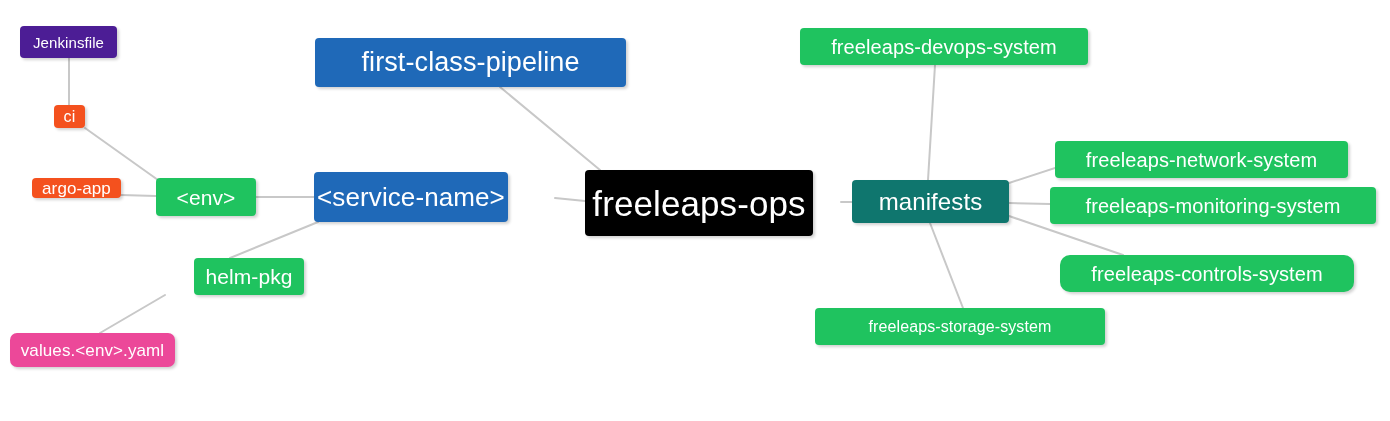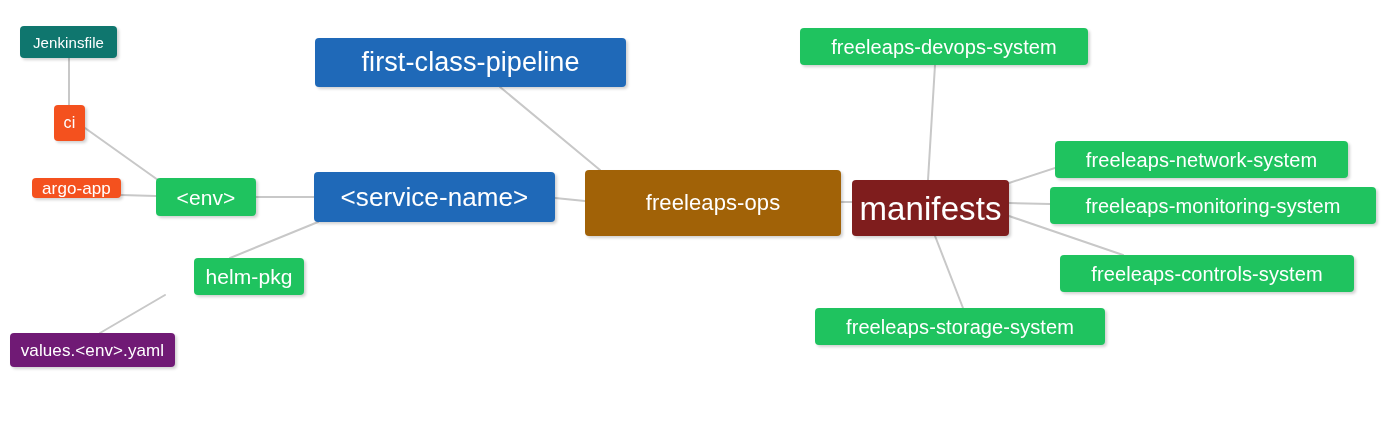--- a/index.html
+++ b/index.html
@@ -57,59 +57,59 @@
       <line x1="555" y1="198" x2="585" y2="201" stroke="#c8c8c8" stroke-width="2" stroke-linecap="round"></line>
       <line x1="500" y1="87" x2="600" y2="170" stroke="#c8c8c8" stroke-width="2" stroke-linecap="round"></line>
       <line x1="841" y1="202" x2="852" y2="202" stroke="#c8c8c8" stroke-width="2" stroke-linecap="round"></line>
       <line x1="928" y1="180" x2="935" y2="65" stroke="#c8c8c8" stroke-width="2" stroke-linecap="round"></line>
       <line x1="1009" y1="183" x2="1110" y2="150" stroke="#c8c8c8" stroke-width="2" stroke-linecap="round"></line>
       <line x1="1009" y1="203" x2="1050" y2="204" stroke="#c8c8c8" stroke-width="2" stroke-linecap="round"></line>
       <line x1="1009" y1="216" x2="1123" y2="255" stroke="#c8c8c8" stroke-width="2" stroke-linecap="round"></line>
       <line x1="930" y1="223" x2="963" y2="308" stroke="#c8c8c8" stroke-width="2" stroke-linecap="round"></line>
     </svg>
   <div id="node-layer">
-      <div class="node" style="left: 585px; top: 170px; width: 256px; height: 66px; background: #a16207; font-size: 22px;">
+      <div class="node" style="left: 585px; top: 170px; width: 228px; height: 66px; background: #000000; font-size: 35px;">
         <span>freeleaps-ops</span>
       </div>
-      <div class="node" style="left: 314px; top: 172px; width: 241px; height: 50px; background: rgb(31, 105, 184); font-size: 26px;">
+      <div class="node" style="left: 314px; top: 172px; width: 194px; height: 50px; background: rgb(31, 105, 184); font-size: 26px;">
         <span>&lt;service-name&gt;</span>
       </div>
       <div class="node" style="left: 315px; top: 38px; width: 311px; height: 49px; background: rgb(31, 105, 184); font-size: 27px;">
         <span>first-class-pipeline</span>
       </div>
-      <div class="node" style="left: 852px; top: 180px; width: 157px; height: 56px; background: #7f1d1d; font-size: 33px;">
+      <div class="node" style="left: 852px; top: 180px; width: 157px; height: 43px; background: #0f766e; font-size: 24px;">
         <span>manifests</span>
       </div>
       <div class="node" style="left: 156px; top: 178px; width: 100px; height: 38px; background: rgb(31, 195, 95); font-size: 21px;">
         <span>&lt;env&gt;</span>
       </div>
       <div class="node" style="left: 151px; top: 258px; width: 110px; height: 37px; background: rgb(31, 195, 95); font-size: 21px; margin-left: 43px;">
         <span>helm-pkg</span>
       </div>
       <div class="node" style="left: 800px; top: 28px; width: 288px; height: 37px; background: rgb(31, 195, 95); font-size: 20px;">
         <span>freeleaps-devops-system</span>
       </div>
       <div class="node" style="left: 1055px; top: 113px; width: 293px; height: 37px; background: rgb(31, 195, 95); font-size: 20px; margin-top: 28px;">
         <span>freeleaps-network-system</span>
       </div>
       <div class="node" style="left: 1050px; top: 187px; width: 326px; height: 37px; background: rgb(31, 195, 95); font-size: 20px; text-align: center;">
         <span>freeleaps-monitoring-system</span>
       </div>
-      <div class="node" style="left: 1060px; top: 255px; width: 294px; height: 37px; background: rgb(31, 195, 95); font-size: 20px;">
+      <div class="node" style="left: 1060px; top: 255px; width: 294px; height: 37px; background: rgb(31, 195, 95); font-size: 20px; border-radius: 10px;">
         <span>freeleaps-controls-system</span>
       </div>
-      <div class="node" style="left: 815px; top: 308px; width: 290px; height: 37px; background: rgb(31, 195, 95); font-size: 20px;">
+      <div class="node" style="left: 815px; top: 308px; width: 290px; height: 37px; background: rgb(31, 195, 95); font-size: 16px;">
         <span>freeleaps-storage-system</span>
       </div>
-      <div class="node" style="left: 20px; top: 26px; width: 97px; height: 32px; background: #0f766e; font-size: 15px;">
+      <div class="node" style="left: 20px; top: 26px; width: 97px; height: 32px; background: #4c1d95; font-size: 15px;">
         <span>Jenkinsfile</span>
       </div>
-      <div class="node" style="left: 54px; top: 105px; width: 31px; height: 36px; background: rgb(244, 81, 30); font-size: 16px;">
+      <div class="node" style="left: 54px; top: 105px; width: 31px; height: 23px; background: rgb(244, 81, 30); font-size: 16px;">
         <span>ci</span>
       </div>
       <div class="node" style="left: 32px; top: 178px; width: 89px; height: 20px; background: rgb(244, 81, 30); font-size: 17px;">
         <span>argo-app</span>
       </div>
-      <div class="node" style="left: 10px; top: 333px; width: 165px; height: 34px; background: #701a75; font-size: 17px;">
+      <div class="node" style="left: 10px; top: 333px; width: 165px; height: 34px; background: #ec4899; font-size: 17px; border-radius: 7px;">
         <span>values.&lt;env&gt;.yaml</span>
       </div>
     </div>
 </div>
 
 </body></html>

